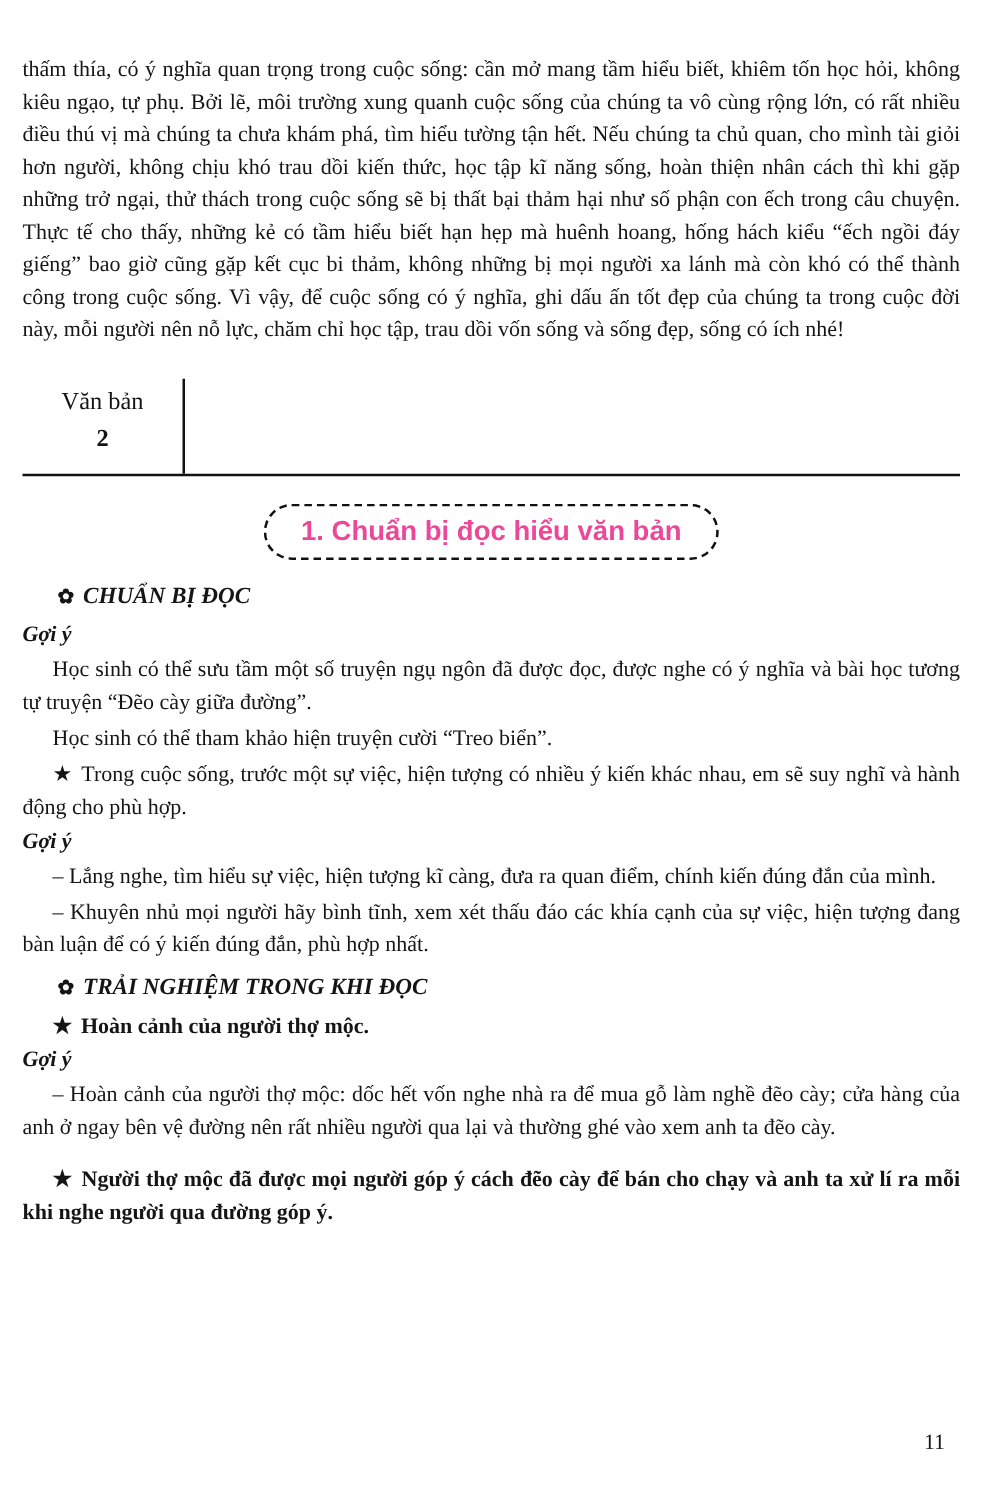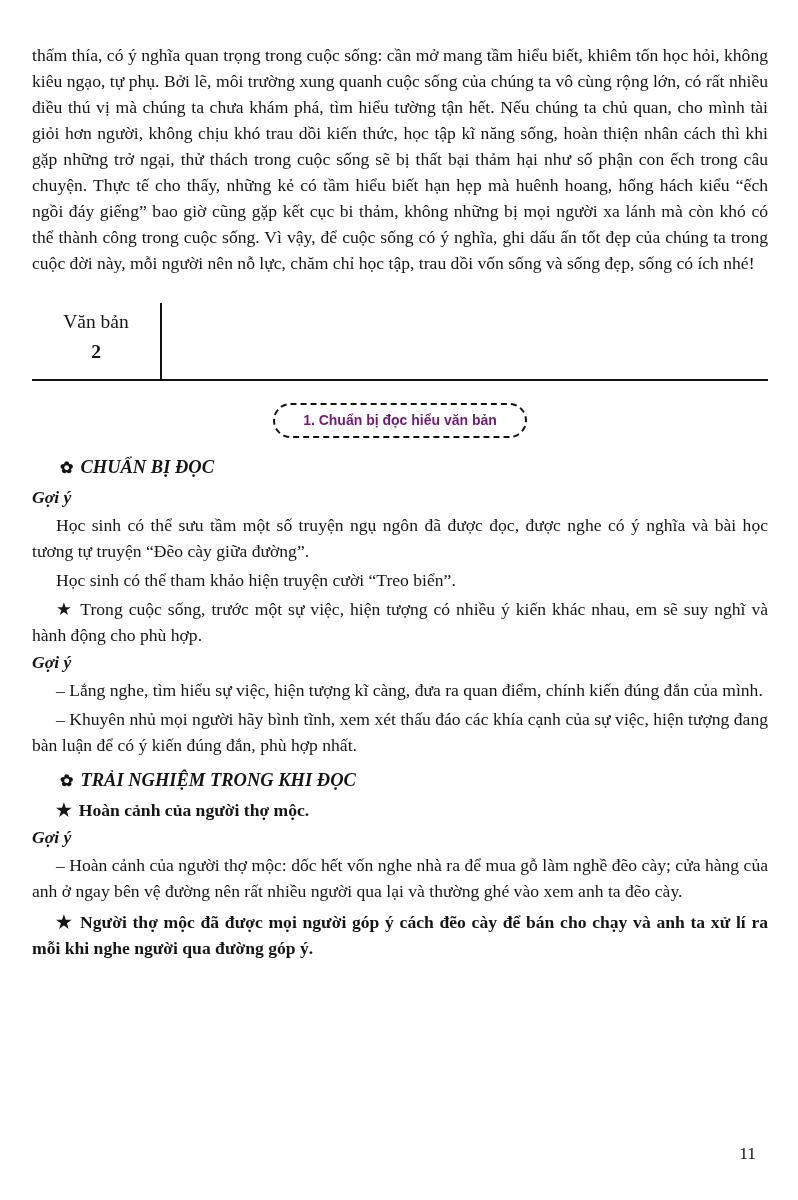--- a/index.html
+++ b/index.html
@@ -4,21 +4,21 @@
 <style>
   * { margin: 0; padding: 0; box-sizing: border-box; }
   html, body { background: #ffffff; }
   body {
     width: 798px; height: 1200px;
     position: relative;
     font-family: "Liberation Serif", serif;
     color: #151515;
     overflow: hidden;
   }
-  .page { padding: 42px 30px 0 32px; }
+  .page { padding: 42px 30px 0 18px; }
 
   .body-text {
     font-size: 17.6px;
     line-height: 26px;
     text-align: justify;
   }
   .indent { text-indent: 24px; }
   .bold { font-weight: bold; }
 
   
@@ -54,22 +54,22 @@
 
   
   .badge-wrap { text-align: center; margin: 22px 0 16px; }
   .badge {
     display: inline-block;
     border: 2px dashed #111;
     border-radius: 24px;
     padding: 7px 28px 8px;
     font-family: "Liberation Sans", sans-serif;
     font-weight: bold;
-    font-size: 14px;
-    color: #701a75;
+    font-size: 22px;
+    color: #ec4899;
   }
 
   
   .section-heading {
     font-size: 18.5px;
     font-weight: bold;
     font-style: italic;
     line-height: 27px;
     margin-top: 9px;
     margin-bottom: 3px;
@@ -134,17 +134,17 @@
   <p class="body-text indent para-gap">– Khuyên nhủ mọi người hãy bình tĩnh, xem xét thấu đáo các khía cạnh của sự việc, hiện tượng đang bàn luận để có ý kiến đúng đắn, phù hợp nhất.</p>
 
   <div class="section-heading"><span class="flower-icon">✿</span><span>TRẢI NGHIỆM TRONG KHI ĐỌC</span></div>
 
   <p class="body-text indent bold"><span class="star-icon">★</span><span>Hoàn cảnh của người thợ mộc.</span></p>
 
   <div class="guide-label">Gợi ý</div>
 
   <p class="body-text indent">– Hoàn cảnh của người thợ mộc: dốc hết vốn nghe nhà ra để mua gỗ làm nghề đẽo cày; cửa hàng của anh ở ngay bên vệ đường nên rất nhiều người qua lại và thường ghé vào xem anh ta đẽo cày.</p>
 
-  <p class="body-text indent bold para-gap" style="margin-top:5px;"><span class="star-icon">★</span><span>Người thợ mộc đã được mọi người góp ý cách đẽo cày để bán cho chạy và anh ta xử lí ra mỗi khi nghe người qua đường góp ý.</span></p>
+  <p class="body-text indent bold para-gap" style="margin-top:16px;"><span class="star-icon">★</span><span>Người thợ mộc đã được mọi người góp ý cách đẽo cày để bán cho chạy và anh ta xử lí ra mỗi khi nghe người qua đường góp ý.</span></p>
 
 </div>
 
 <div class="page-number">11</div>
 
 </body></html>

